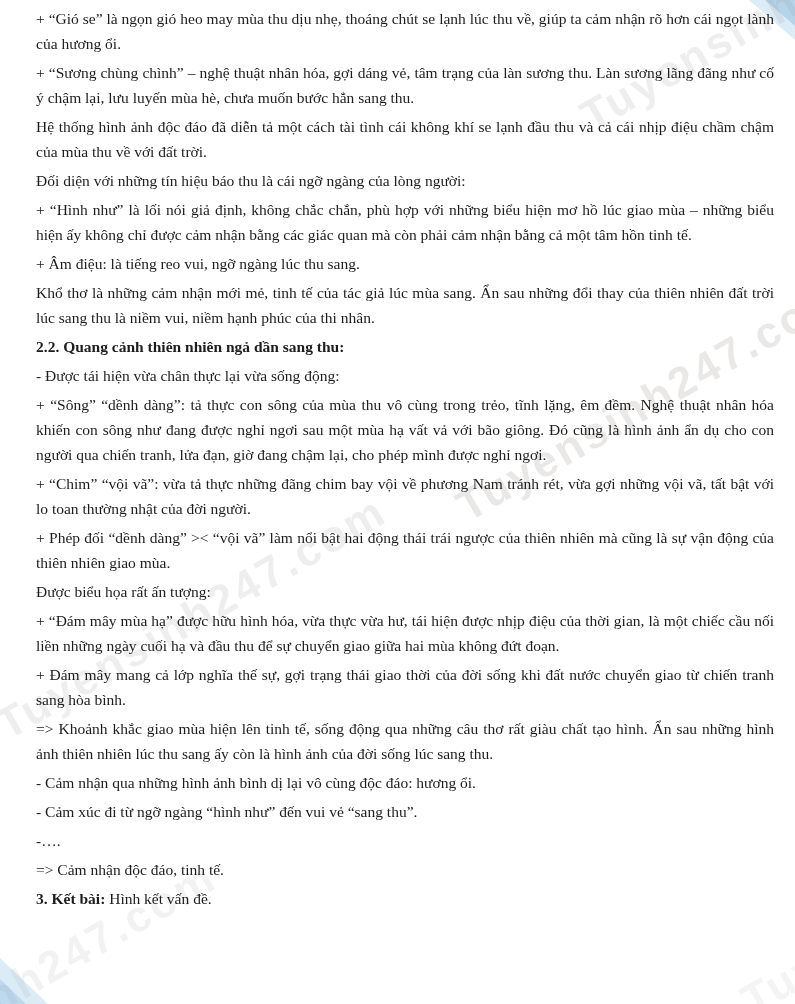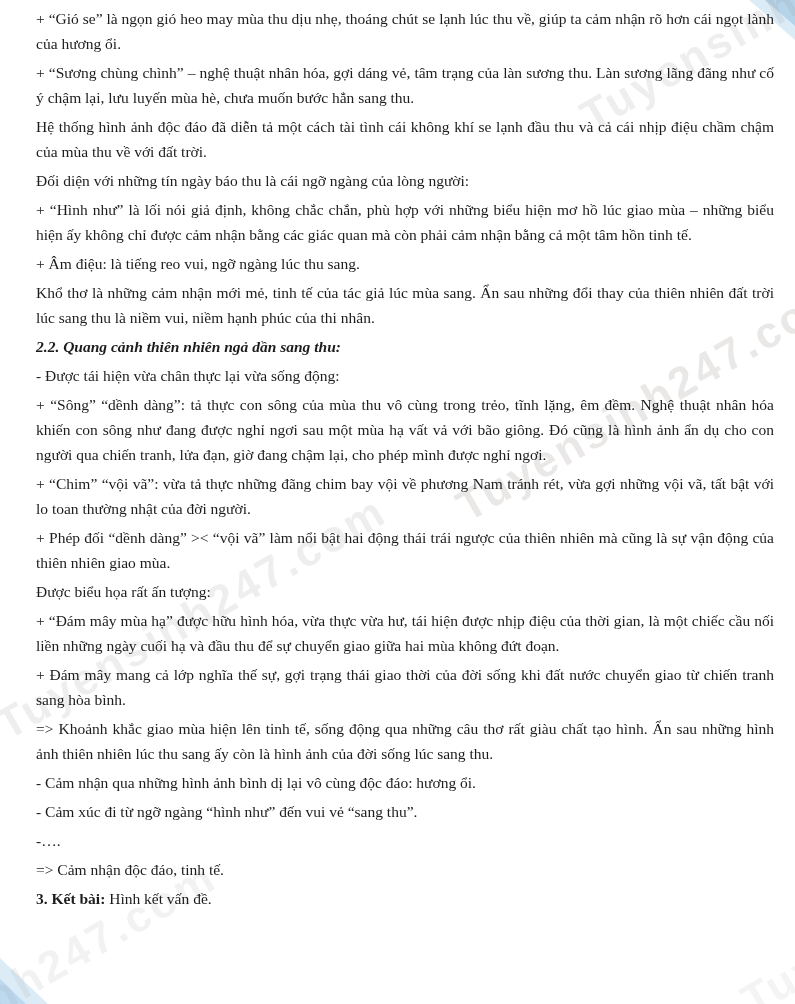--- a/index.html
+++ b/index.html
@@ -16,21 +16,21 @@
     padding:6px 21px 0 36px;
     z-index:2;
   }
   .content p {
     margin:0 0 4px 0;
     font-size:15.5px;
     line-height:25px;
     text-align:justify;
     color:#1c1c1c;
   }
-  p.heading { font-weight:bold; font-style:italic; }
+  p.heading { font-weight:bold; }
   p.conclusion b { font-weight:bold; }
   .wm {
     position:absolute;
     white-space:nowrap;
     font-family:"Liberation Sans", sans-serif;
     font-weight:bold;
     font-size:44px;
     letter-spacing:3px;
     color:rgba(150,150,150,0.16);
     transform:rotate(-30deg);
@@ -60,21 +60,21 @@
 <span class="wm" id="wm-a">Tuyensinh247.com</span>
 <span class="wm" id="wm-b">Tuyensinh247.com</span>
 <span class="wm" id="wm-c">Tuyensinh247.com</span>
 <span class="wm" id="wm-d">Tuyensinh247.com</span>
 <span class="wm" id="wm-e">Tuyensinh247.com</span>
 
 <div class="content">
   <p>+ “Gió se” là ngọn gió heo may mùa thu dịu nhẹ, thoáng chút se lạnh lúc thu về, giúp ta cảm nhận rõ hơn cái ngọt lành của hương ổi.</p>
   <p>+ “Sương chùng chình” – nghệ thuật nhân hóa, gợi dáng vẻ, tâm trạng của làn sương thu. Làn sương lãng đãng như cố ý chậm lại, lưu luyến mùa hè, chưa muốn bước hẳn sang thu.</p>
   <p>Hệ thống hình ảnh độc đáo đã diễn tả một cách tài tình cái không khí se lạnh đầu thu và cả cái nhịp điệu chầm chậm của mùa thu về với đất trời.</p>
-  <p>Đối diện với những tín ngày báo thu là cái ngỡ ngàng của lòng người:</p>
+  <p>Đối diện với những tín hiệu báo thu là cái ngỡ ngàng của lòng người:</p>
   <p>+ “Hình như” là lối nói giả định, không chắc chắn, phù hợp với những biểu hiện mơ hồ lúc giao mùa – những biểu hiện ấy không chỉ được cảm nhận bằng các giác quan mà còn phải cảm nhận bằng cả một tâm hồn tinh tế.</p>
   <p>+ Âm điệu: là tiếng reo vui, ngỡ ngàng lúc thu sang.</p>
   <p>Khổ thơ là những cảm nhận mới mẻ, tinh tế của tác giả lúc mùa sang. Ẩn sau những đổi thay của thiên nhiên đất trời lúc sang thu là niềm vui, niềm hạnh phúc của thi nhân.</p>
   <p class="heading">2.2. Quang cảnh thiên nhiên ngả dần sang thu:</p>
   <p>- Được tái hiện vừa chân thực lại vừa sống động:</p>
   <p>+ “Sông” “dềnh dàng”: tả thực con sông của mùa thu vô cùng trong trẻo, tĩnh lặng, êm đềm. Nghệ thuật nhân hóa khiến con sông như đang được nghỉ ngơi sau một mùa hạ vất vả với bão giông. Đó cũng là hình ảnh ẩn dụ cho con người qua chiến tranh, lửa đạn, giờ đang chậm lại, cho phép mình được nghỉ ngơi.</p>
   <p>+ “Chim” “vội vã”: vừa tả thực những đãng chim bay vội về phương Nam tránh rét, vừa gợi những vội vã, tất bật với lo toan thường nhật của đời người.</p>
   <p>+ Phép đối “dềnh dàng” &gt;&lt; “vội vã” làm nổi bật hai động thái trái ngược của thiên nhiên mà cũng là sự vận động của thiên nhiên giao mùa.</p>
   <p>Được biểu họa rất ấn tượng:</p>
   <p>+ “Đám mây mùa hạ” được hữu hình hóa, vừa thực vừa hư, tái hiện được nhịp điệu của thời gian, là một chiếc cầu nối liền những ngày cuối hạ và đầu thu để sự chuyển giao giữa hai mùa không đứt đoạn.</p>

